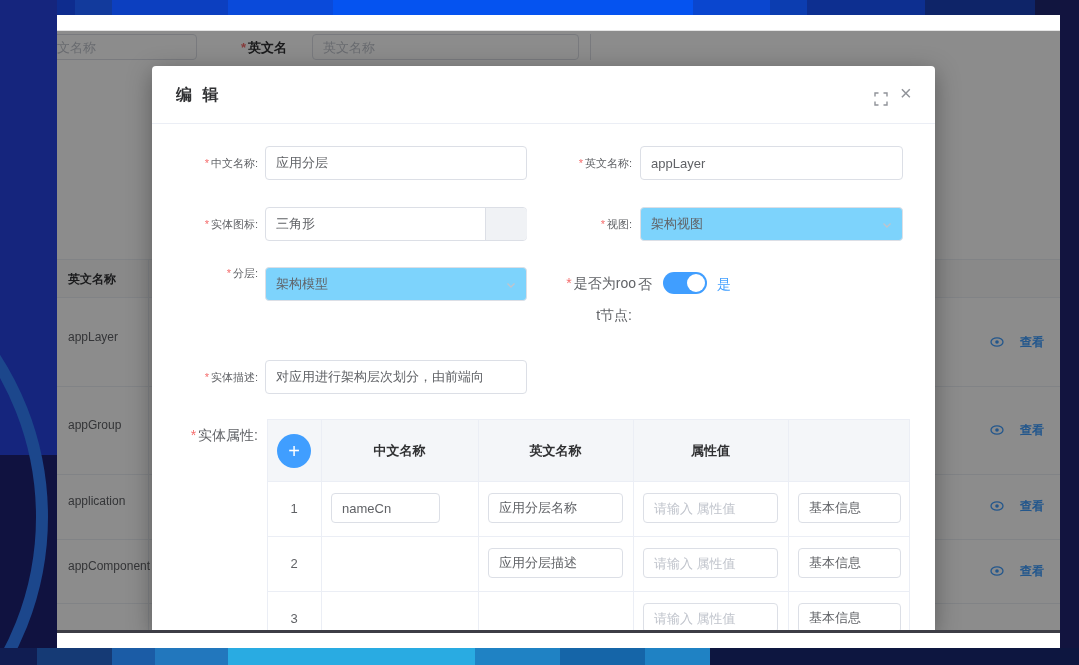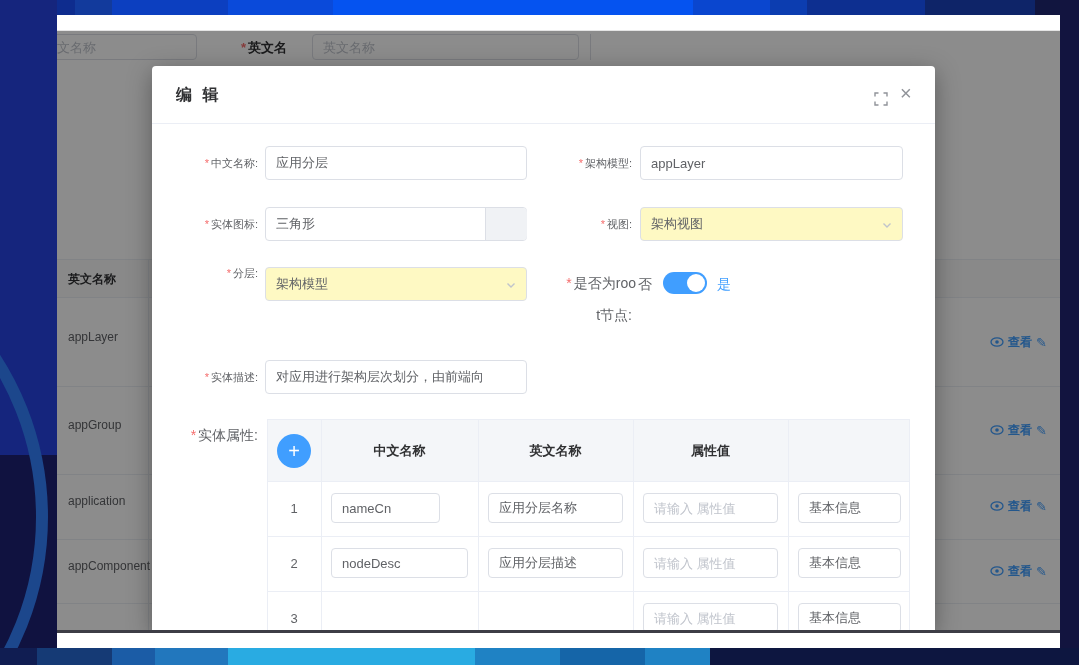--- a/index.html
+++ b/index.html
@@ -24,32 +24,32 @@
   
   .inp{box-sizing:border-box;border:1px solid #dcdfe6;border-radius:4px;background:#fff;color:#606266;font-size:13px;padding:0 10px;outline:none;font-family:inherit;}
   .inp::placeholder{color:#c0c4cc;}
   .f-label{position:absolute;font-size:13px;font-weight:bold;color:#303133;}
   .req{color:#f56c6c;margin-right:2px;}
   .vline{position:absolute;width:1px;background:#dcdfe6;}
   .bg-th{position:absolute;left:0;top:228px;width:1003px;height:39px;background:#fafafa;border-top:1px solid #ebeef5;border-bottom:1px solid #ebeef5;box-sizing:border-box;}
   .bg-th span{position:absolute;left:11px;top:11px;font-size:12px;font-weight:bold;color:#303133;}
   .rowline{position:absolute;left:0;width:1003px;height:1px;background:#ebeef5;}
   .cell-txt{position:absolute;left:11px;font-size:12px;color:#606266;white-space:nowrap;overflow:hidden;width:84px;}
-  .act{position:absolute;left:933px;height:16px;display:flex;align-items:center;gap:4px;color:#409eff;font-size:12px;font-weight:bold;white-space:nowrap;}
+  .act{position:absolute;left:933px;height:16px;display:flex;align-items:center;gap:16px;color:#409eff;font-size:12px;font-weight:bold;white-space:nowrap;}
   .act .pencil{font-size:13px;font-weight:normal;}
   .overlay{position:absolute;left:0;top:0;width:1003px;height:600px;background:rgba(0,0,0,0.45);z-index:5;}
   
   .modal{position:absolute;left:95px;top:35px;width:783px;height:565px;background:#fff;border-radius:4px 4px 0 0;box-shadow:0 6px 24px rgba(0,0,0,.35);z-index:10;}
   .m-title{position:absolute;left:24px;top:19px;font-size:16px;font-weight:bold;color:#303133;letter-spacing:3px;}
   .m-hr{position:absolute;left:0;top:57px;width:783px;height:1px;background:#ebeef5;}
   .m-icon{position:absolute;color:#909399;cursor:pointer;}
   .m-label{position:absolute;width:106px;text-align:right;font-size:11px;color:#606266;line-height:34px;height:34px;white-space:nowrap;}
   .m-label2{position:absolute;width:106px;text-align:right;font-size:14px;color:#606266;line-height:17px;white-space:nowrap;}
   .m-inp{position:absolute;height:34px;}
-  .selectbox{position:absolute;height:34px;box-sizing:border-box;border:1px solid #dcdfe6;border-radius:4px;background:#fef9c3;font-size:13px;color:#606266;line-height:32px;padding:0 10px;}
+  .selectbox{position:absolute;height:34px;box-sizing:border-box;border:1px solid #dcdfe6;border-radius:4px;background:#7dd3fc;font-size:13px;color:#606266;line-height:32px;padding:0 10px;}
   .selectbox svg{position:absolute;right:9px;top:11px;}
   .addon{position:absolute;width:41px;height:32px;background:#f0f2f5;border-left:1px solid #dcdfe6;border-radius:0 4px 4px 0;}
   .switch{position:absolute;width:44px;height:22px;border-radius:11px;background:#409eff;cursor:pointer;}
   .switch .knob{position:absolute;right:2px;top:2px;width:18px;height:18px;border-radius:50%;background:#fff;}
   .tgl-txt{position:absolute;font-size:14px;color:#606266;}
   .tgl-on{color:#409eff;}
   
   .atable{position:absolute;left:115px;top:353px;width:643px;height:227px;border:1px solid #ebeef5;box-sizing:border-box;}
   .a-head{position:absolute;left:0;top:0;width:641px;height:62px;background:#f4f6f9;border-bottom:1px solid #ebeef5;box-sizing:border-box;}
   .a-col{position:absolute;top:0;width:1px;height:225px;background:#ebeef5;}
@@ -163,21 +163,21 @@
         </svg>
       </div>
       <div class="m-icon" style="left:748px;top:17px;font-size:20px;line-height:20px">×</div>
       <div class="m-hr"></div>
 
       <div class="m-label" style="left:0;top:80px">
         <span class="req">*</span><span>中文名称:</span>
       </div>
       <input class="inp m-inp" style="left: 113px; top: 80px; width: 262px;" value="应用分层">
       <div class="m-label" style="left:374px;top:80px">
-        <span class="req">*</span><span>架构模型:</span>
+        <span class="req">*</span><span>英文名称:</span>
       </div>
       <input class="inp m-inp" style="left: 488px; top: 80px; width: 263px;" value="appLayer">
 
       <div class="m-label" style="left:0;top:141px">
         <span class="req">*</span><span>实体图标:</span>
       </div>
       <input class="inp m-inp" style="left: 113px; top: 141px; width: 262px;" value="三角形">
       <div class="addon" style="left:333px;top:142px"></div>
       <div class="m-label" style="left:374px;top:141px">
         <span class="req">*</span><span>视图:</span>
@@ -232,21 +232,20 @@
         <div class="a-rowline" style="top:116px"></div>
         <div class="a-rowline" style="top:171px"></div>
 
         <div class="a-idx" style="top:81px">1</div>
         <input class="inp a-inp" style="left: 63px; top: 73px; width: 109px;" value="nameCn">
         <input class="inp a-inp" style="left: 220px; top: 73px; width: 135px;" value="应用分层名称">
         <input class="inp a-inp" style="left: 375px; top: 73px; width: 135px;" placeholder="请输入 属性值">
         <input class="inp a-inp" style="left: 530px; top: 73px; width: 103px;" value="基本信息">
 
         <div class="a-idx" style="top:136px">2</div>
-        <input class="inp a-inp" style="left: 63px; top: 128px; width: 137px;" value="nodeDesc">
         <input class="inp a-inp" style="left: 220px; top: 128px; width: 135px;" value="应用分层描述">
         <input class="inp a-inp" style="left: 375px; top: 128px; width: 135px;" placeholder="请输入 属性值">
         <input class="inp a-inp" style="left: 530px; top: 128px; width: 103px;" value="基本信息">
 
         <div class="a-idx" style="top:191px">3</div>
         <input class="inp a-inp" style="left: 375px; top: 183px; width: 135px;" placeholder="请输入 属性值">
         <input class="inp a-inp" style="left: 530px; top: 183px; width: 103px;" value="基本信息">
       </div>
     </div>
   </div>

